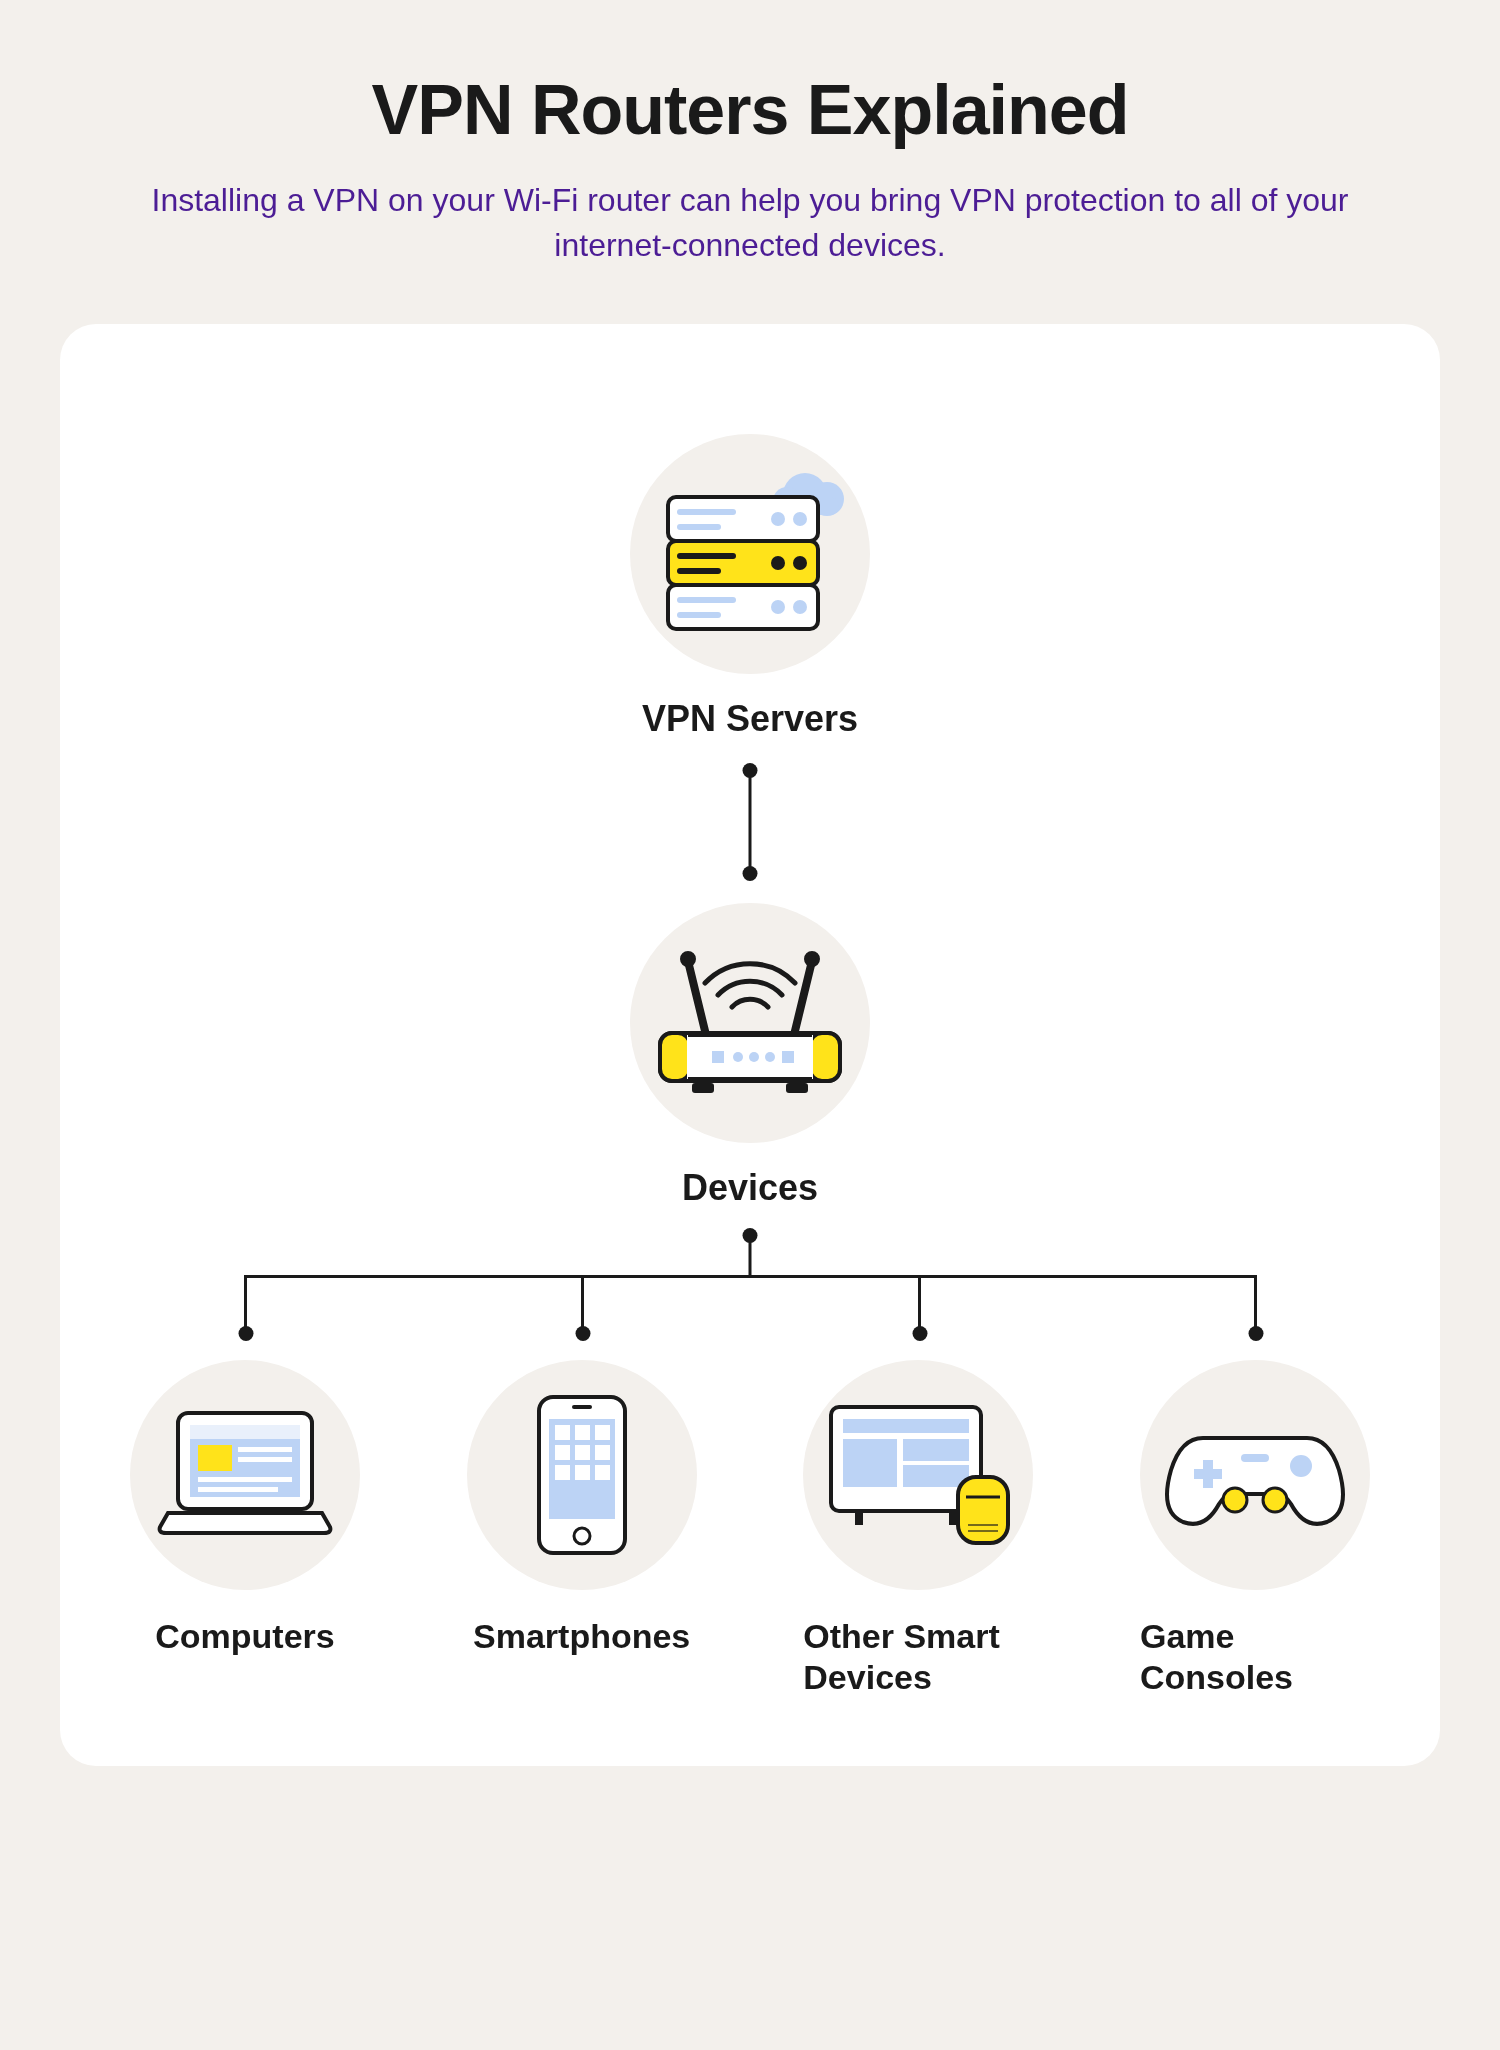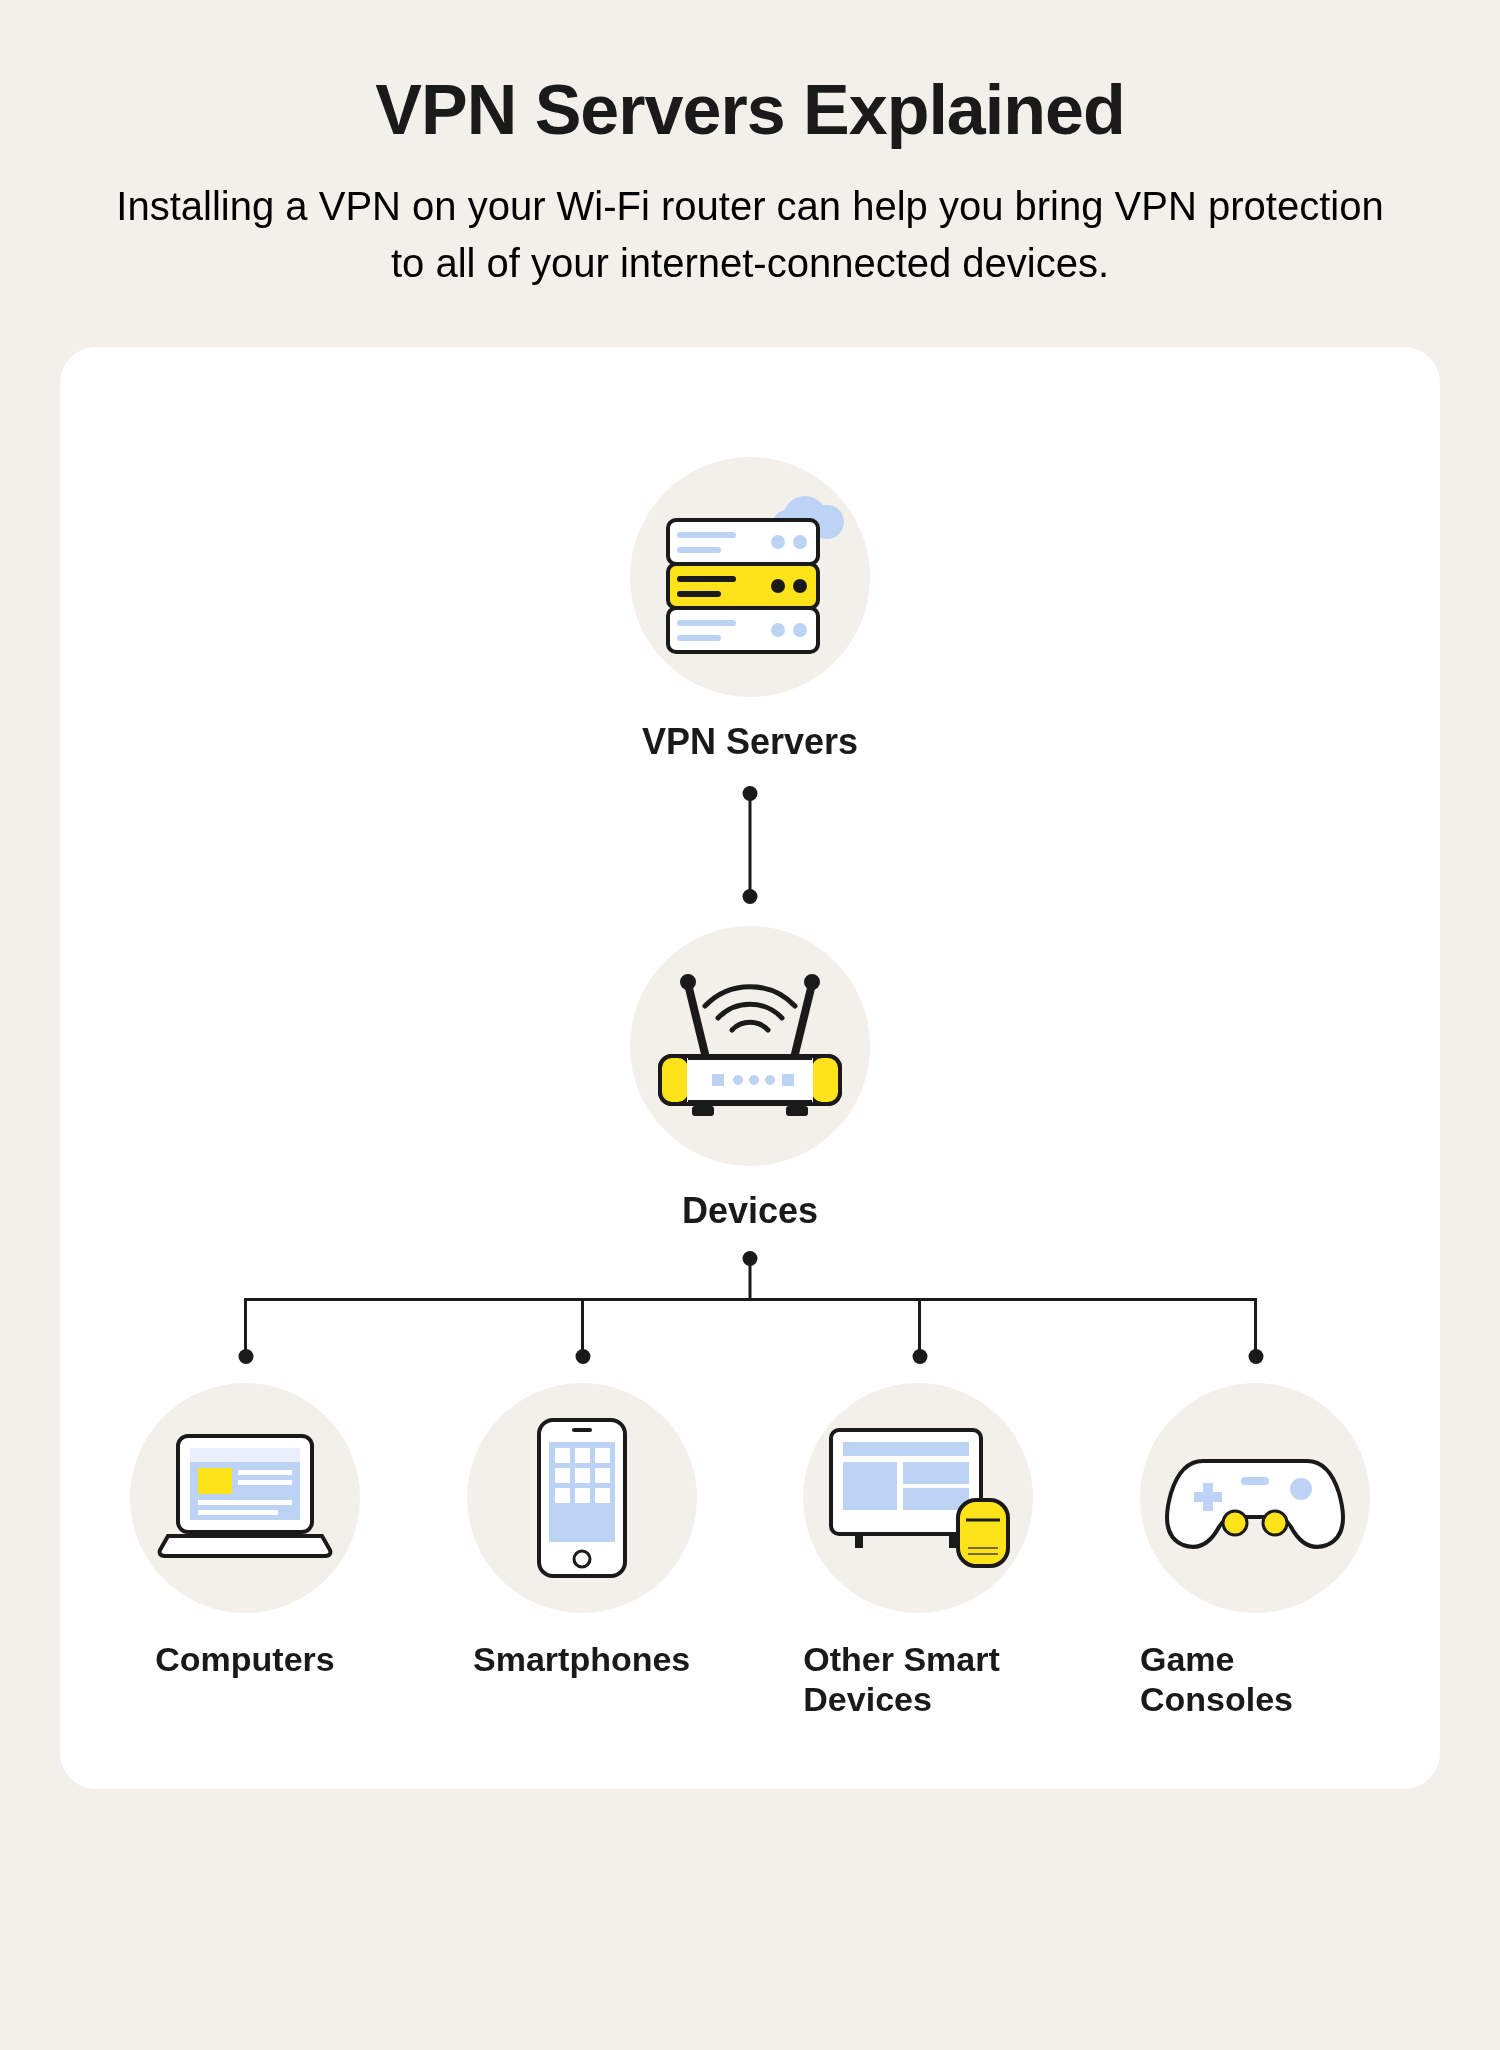--- a/index.html
+++ b/index.html
@@ -12,23 +12,23 @@
     padding: 70px 60px 60px 60px;
   }
   .header { text-align: center; margin-bottom: 55px; }
   .title {
     font-size: 70px;
     font-weight: 800;
     letter-spacing: -1px;
     margin-bottom: 28px;
   }
   .subtitle {
-    font-size: 40px;
+    font-size: 32px;
     font-weight: 400;
-    color: #000000;
+    color: #4c1d95;
     line-height: 1.42;
     max-width: 1280px;
     margin: 0 auto;
   }
   .card {
     background: #ffffff;
     border-radius: 36px;
     padding: 110px 70px 90px 70px;
     height: 1442px;
     position: relative;
@@ -155,21 +155,21 @@
     font-size: 34px;
     font-weight: 700;
     line-height: 1.2;
     margin-top: 26px;
   }
 </style>
 </head>
 <body>
 
 <div class="header">
-  <h1 class="title">VPN Servers Explained</h1>
+  <h1 class="title">VPN Routers Explained</h1>
   <p class="subtitle">Installing a VPN on your Wi-Fi router can help you bring VPN protection to all of your internet-connected devices.</p>
 </div>
 
 <div class="card">
   <div class="col">
 
     <div class="icon-circle">
       <svg width="200" height="190" viewBox="0 0 200 190">
 
         <g fill="#bcd3f5" transform="translate(125,8)">

